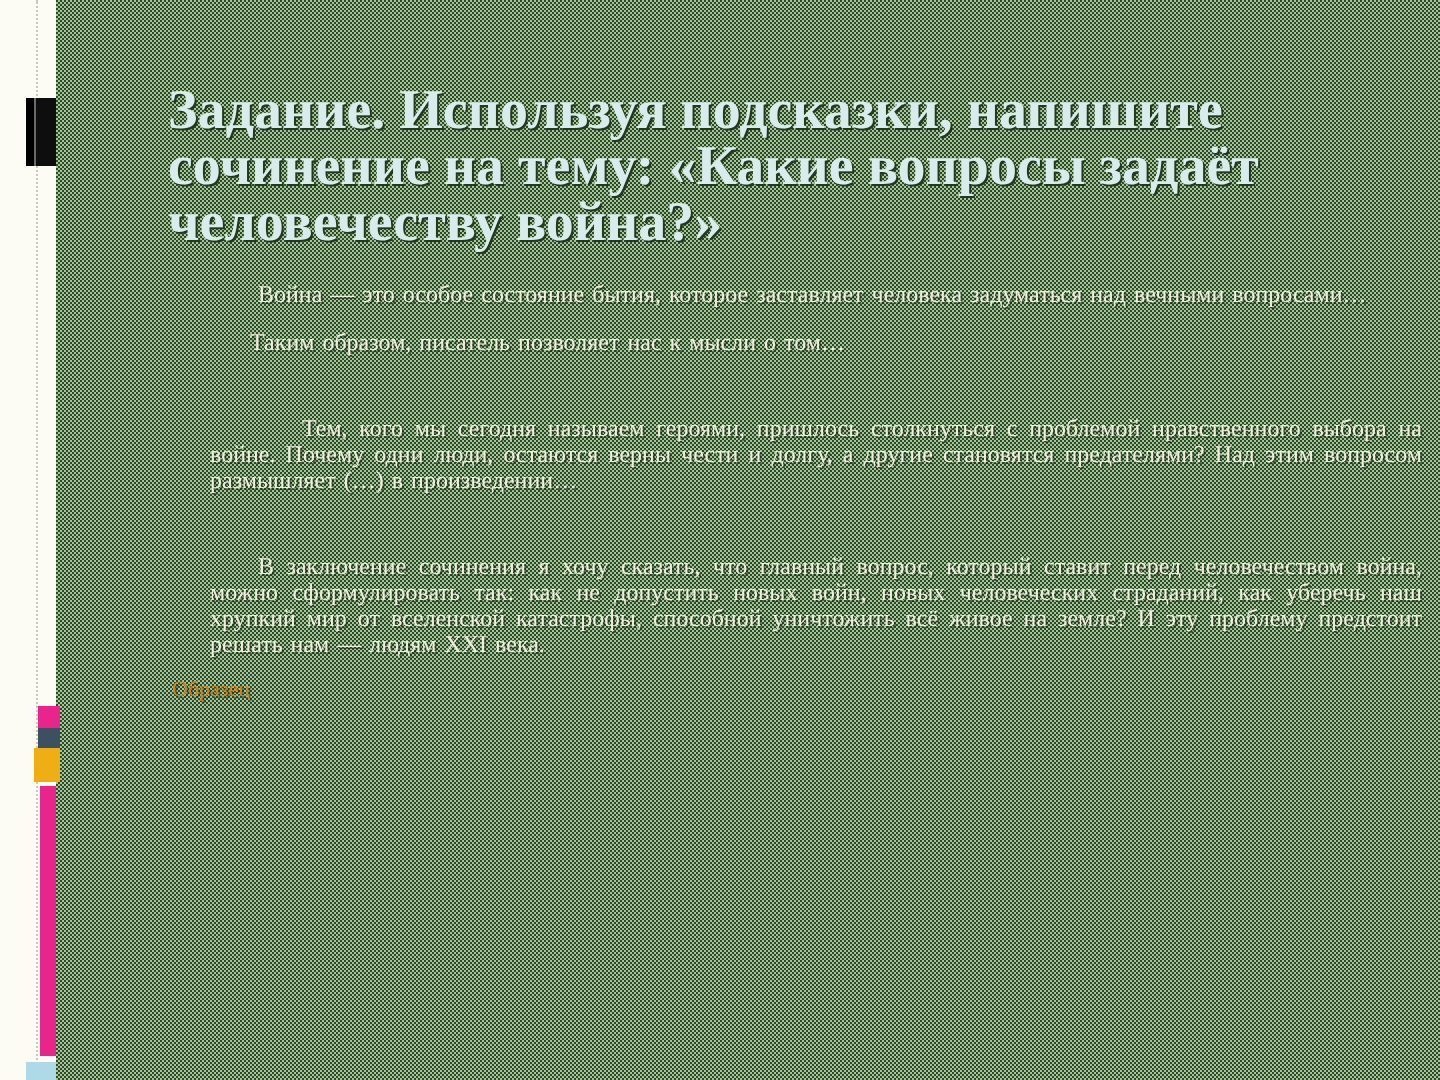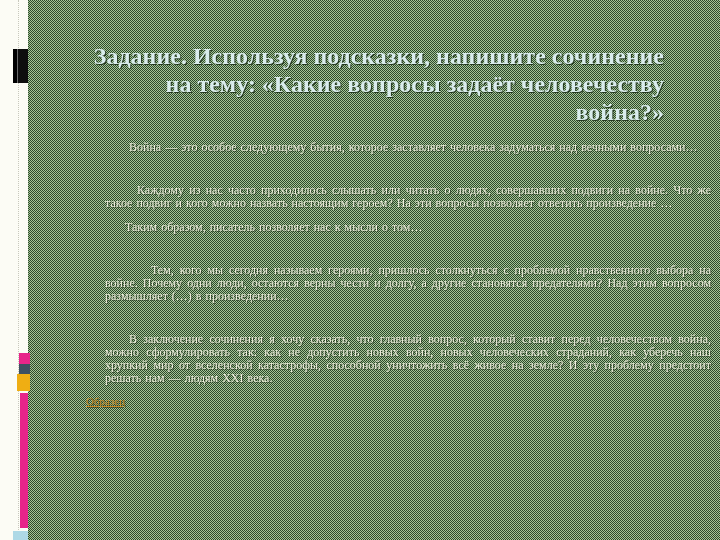--- a/index.html
+++ b/index.html
@@ -30,60 +30,59 @@
     box-shadow: inset 4px 0 0 #000, inset 5px 0 0 #6a6a6a;
   }
   .pink-sq   { left:19px; top:353px; width:11px; height:11px; background:#e7258a; }
   .slate-sq  { left:19px; top:364px; width:11px; height:10px; background:#3d5061; }
   .yellow-sq { left:17px; top:374px; width:13px; height:17px; background:#efae13; }
   .pink-bar  { left:20px; top:393px; width:8px;  height:135px; background:#e7258a; }
   .blue-chip { left:13px; top:531px; width:15px; height:9px;  background:#aed9e6; }
 
   .title {
     position:absolute; left:84px; top:42px; width:580px; margin:0;
-    text-align:right; font-weight:bold; font-size:24px; line-height:28px;
+    text-align:left; font-weight:bold; font-size:28px; line-height:28px;
     color:#d9ecec; text-shadow:1px 1px 0 #24381f;
   }
   .content {
     position:absolute; left:105px; top:141px; width:606px;
     font-size:12px; line-height:13px; color:#eeeedd;
     text-shadow:1px 1px 0 rgba(25,40,20,0.6);
     text-align:justify; text-align-last:left;
     word-spacing:1px;
   }
   .content p { margin:0; }
   .p1 { text-indent:24px; }
   .p2 { margin-top:30px !important; text-indent:32px; }
   .p3 { margin-top:11px !important; text-indent:20px; }
   .p4 { margin-top:30px !important; text-indent:46px; }
   .p5 { margin-top:14px !important; text-indent:16px; }
   .p6 { margin-top:30px !important; text-indent:24px; }
   .sample-link {
     display:inline-block; position:relative; left:-19px; margin-top:10px;
-    font-size:11px; color:#c8851e; text-decoration:underline;
+    font-size:11px; color:#c8851e; 
     text-shadow:1px 1px 0 rgba(25,40,20,0.5); cursor:pointer;
   }
 </style>
 </head>
 <body>
 
 <div class="slide">
   <div class="rail">
     <div class="rail-line"></div>
   </div>
   <div class="deco black-block"></div>
   <div class="deco pink-sq"></div>
   <div class="deco slate-sq"></div>
   <div class="deco yellow-sq"></div>
   <div class="deco pink-bar"></div>
   <div class="deco blue-chip"></div>
 
   <h1 class="title">Задание. Используя подсказки, напишите сочинение на тему: «Какие вопросы задаёт человечеству война?»</h1>
 
   <div class="content">
-    <p class="p1">Война — это особое следующему бытия, которое заставляет человека задуматься над вечными вопросами…</p>
-    <p class="p2">Каждому из нас часто приходилось слышать или читать о людях, совершавших подвиги на войне. Что же такое подвиг и кого можно назвать настоящим героем? На эти вопросы позволяет ответить произведение …</p>
+    <p class="p1">Война — это особое состояние бытия, которое заставляет человека задуматься над вечными вопросами…</p>
     <p class="p3">Таким образом, писатель позволяет нас к мысли о том…</p>
     <p class="p4">Тем, кого мы сегодня называем героями, пришлось столкнуться с проблемой нравственного выбора на войне. Почему одни люди, остаются верны чести и долгу, а другие становятся предателями? Над этим вопросом размышляет (…) в произведении…</p>
     <p class="p6">В заключение сочинения я хочу сказать, что главный вопрос, который ставит перед человечеством война, можно сформулировать так: как не допустить новых войн, новых человеческих страданий, как уберечь наш хрупкий мир от вселенской катастрофы, способной уничтожить всё живое на земле? И эту проблему предстоит решать нам — людям XXI века.</p>
     <a class="sample-link">Образец</a>
   </div>
 </div>
 
 </body></html>

